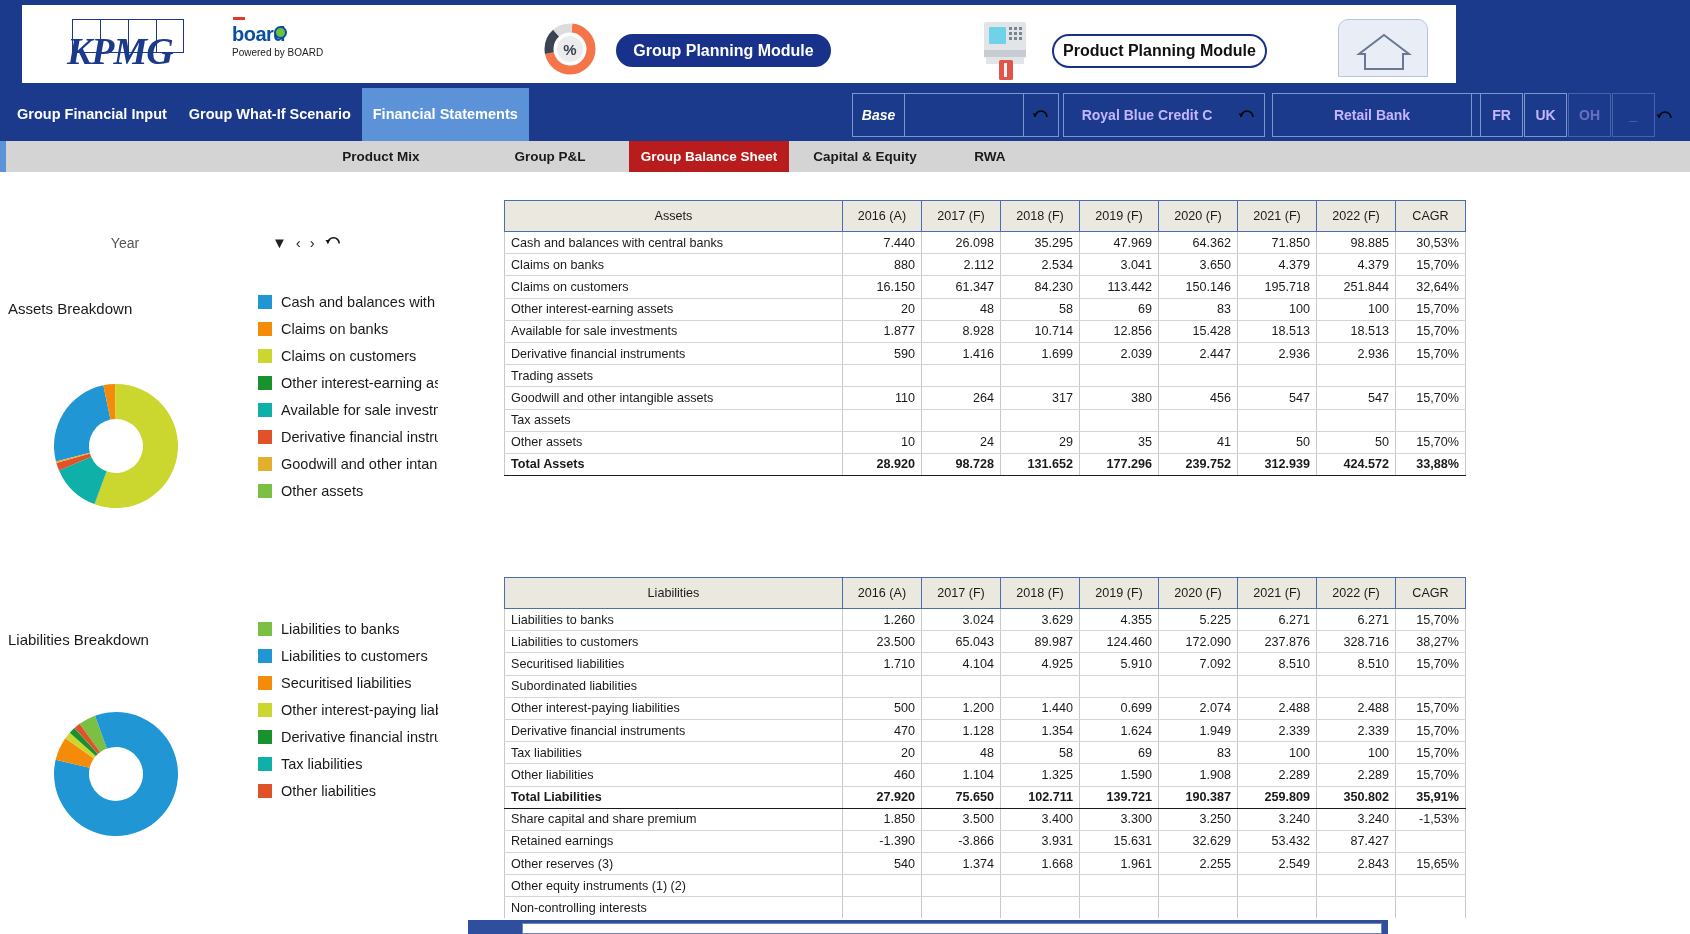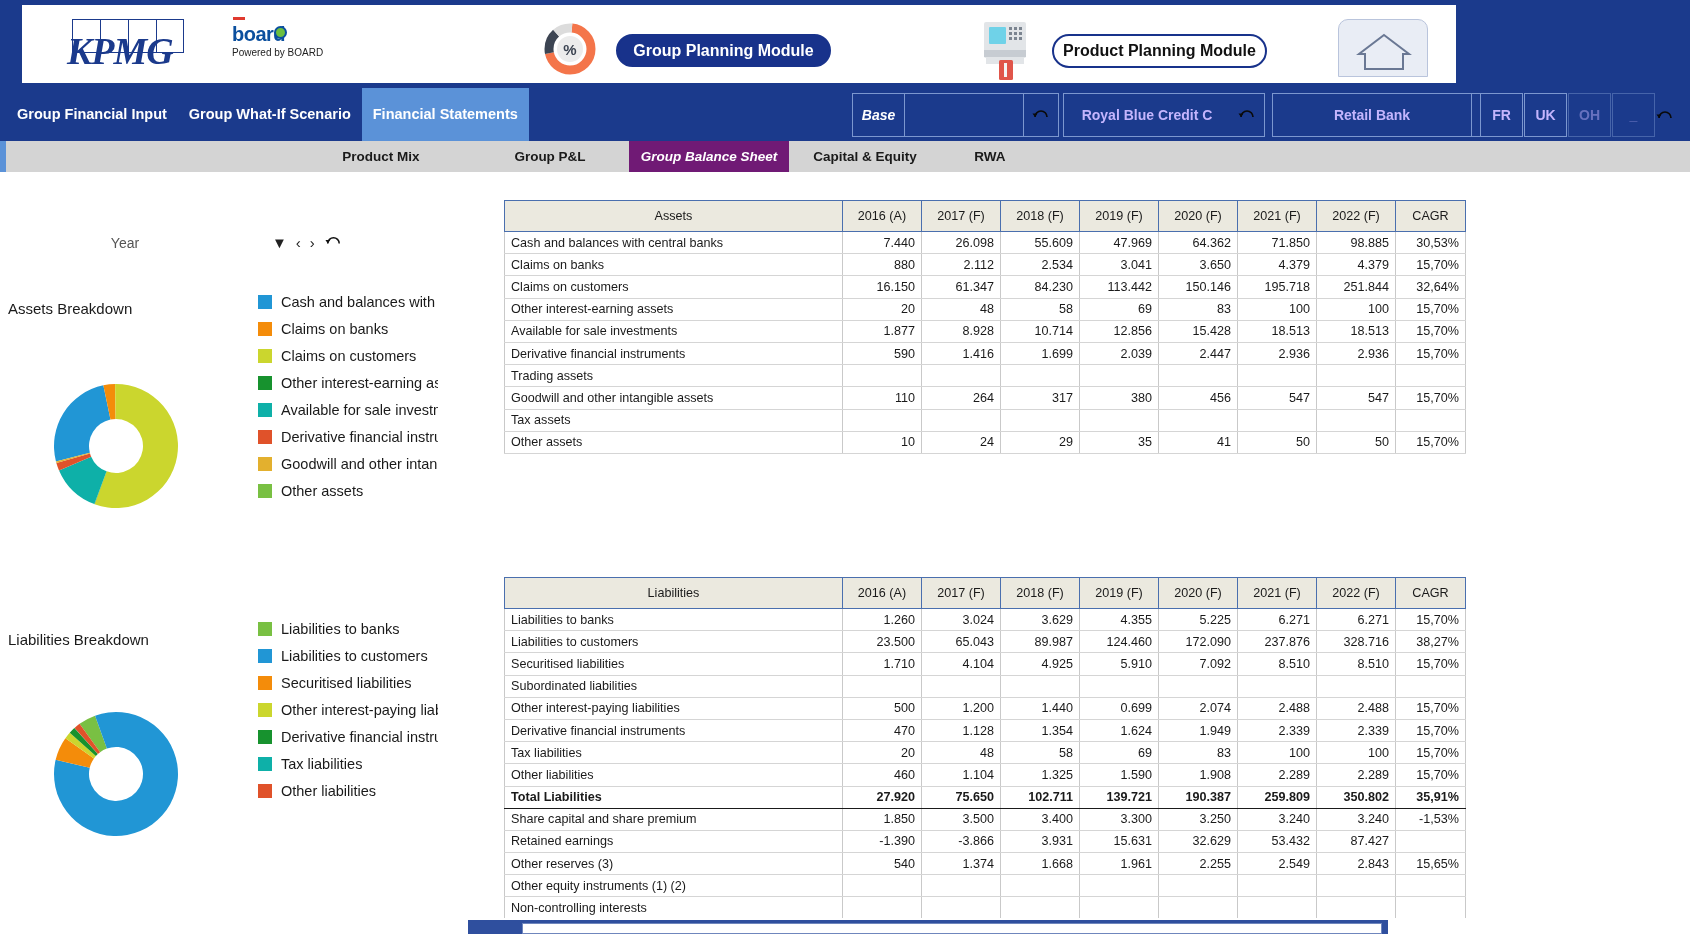--- a/index.html
+++ b/index.html
@@ -158,21 +158,21 @@
   #sub-nav {
     position:absolute; left:0; top:141px; width:1690px; height:31px;
     background:#d4d4d4;
   }
   #sub-nav-accent { position:absolute; left:0; top:0; width:6px; height:31px; background:#5b92d8; }
   .sub-tab {
     position:absolute; top:0; height:31px; line-height:31px;
     font-size:13.5px; font-weight:bold; color:#1a1a1a;
     text-align:center; cursor:pointer; white-space:nowrap;
   }
-  .sub-tab.active { background:#701a75; color:#ffffff;font-style:italic; }
+  .sub-tab.active { background:#b91c1c; color:#ffffff; }
 
   
   #year-label {
     position:absolute; left:80px; top:235px; width:90px;
     font-size:14px; color:#555; text-align:center;
   }
   #year-controls {
     position:absolute; left:272px; top:232px;
     display:flex; align-items:center; gap:9px;
     color:#222;
@@ -507,21 +507,21 @@
         <th class="col-num">2021 (F)</th>
         <th class="col-num">2022 (F)</th>
         <th class="col-cagr">CAGR</th>
       </tr>
     </thead>
   <tbody>
       <tr>
         <td class="label">Cash and balances with central banks</td>
         <td class="num">7.440</td>
         <td class="num">26.098</td>
-        <td class="num">55.609</td>
+        <td class="num">35.295</td>
         <td class="num">47.969</td>
         <td class="num">64.362</td>
         <td class="num">71.850</td>
         <td class="num">98.885</td>
         <td class="cagr">30,53%</td>
       </tr>
       <tr>
         <td class="label">Claims on banks</td>
         <td class="num">880</td>
         <td class="num">2.112</td>
@@ -612,20 +612,31 @@
       <tr>
         <td class="label">Other assets</td>
         <td class="num">10</td>
         <td class="num">24</td>
         <td class="num">29</td>
         <td class="num">35</td>
         <td class="num">41</td>
         <td class="num">50</td>
         <td class="num">50</td>
         <td class="cagr">15,70%</td>
+      </tr>
+      <tr class="total">
+        <td class="label">Total Assets</td>
+        <td class="num">28.920</td>
+        <td class="num">98.728</td>
+        <td class="num">131.652</td>
+        <td class="num">177.296</td>
+        <td class="num">239.752</td>
+        <td class="num">312.939</td>
+        <td class="num">424.572</td>
+        <td class="cagr">33,88%</td>
       </tr>
     </tbody>
 </table>
 
 <table class="fin-table" id="liabilities-table">
   <thead>
       <tr>
         <th class="col-label">Liabilities</th>
         <th class="col-num">2016 (A)</th>
         <th class="col-num">2017 (F)</th>

